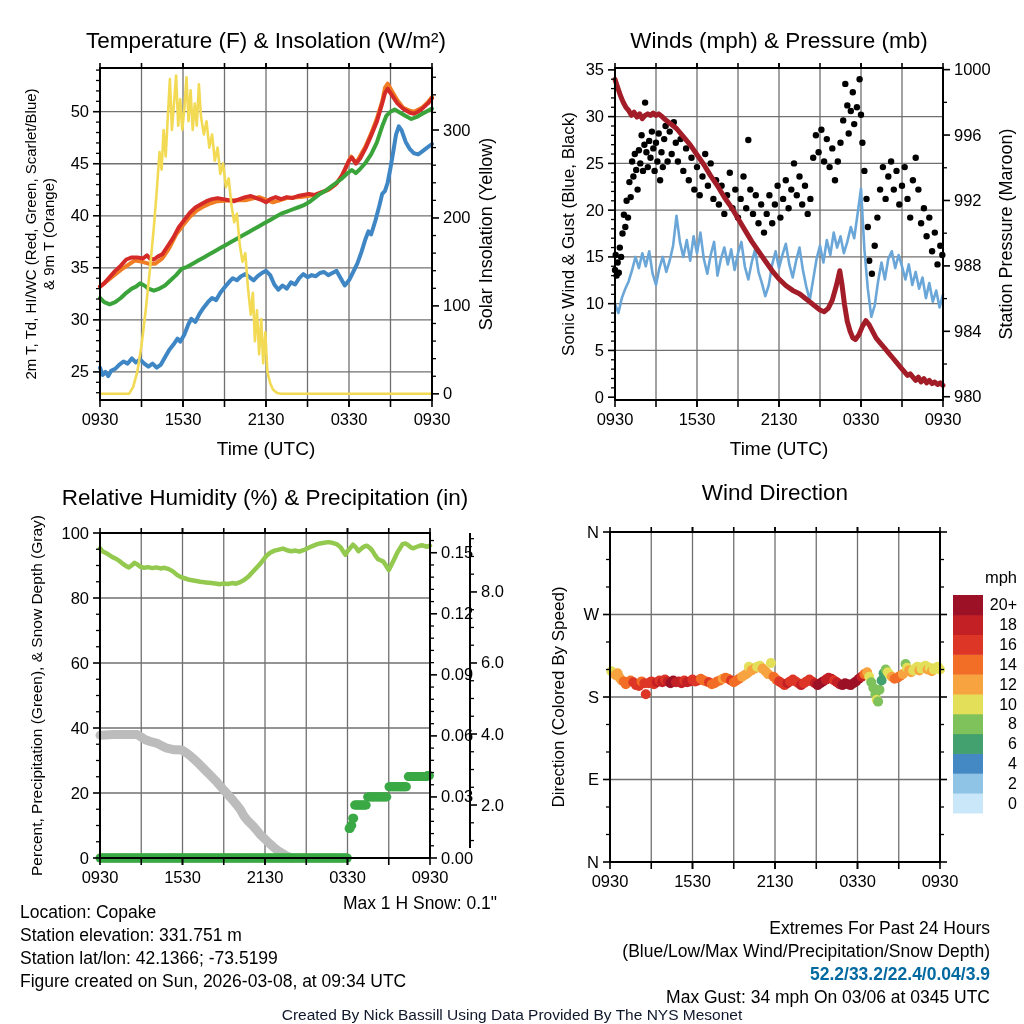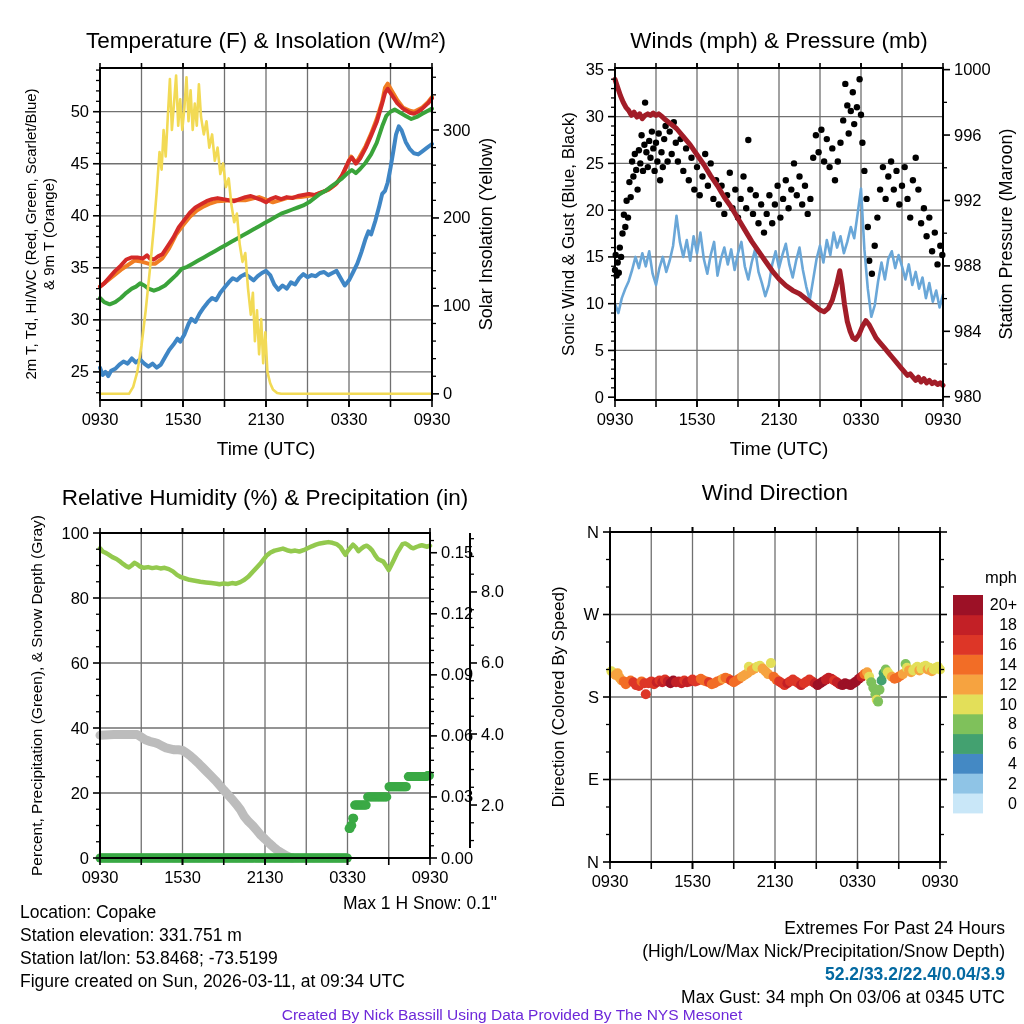--- a/index.html
+++ b/index.html
@@ -2,23 +2,23 @@
 <html><head>
 <meta charset="utf-8">
 <style>
   html,body{margin:0;padding:0;background:#fff;}
   #canvas{position:relative;width:1024px;height:1024px;background:#fff;
           font-family:"Liberation Sans","DejaVu Sans",sans-serif;overflow:hidden;}
   #canvas svg{position:absolute;}
   svg text{font-family:"Liberation Sans","DejaVu Sans",sans-serif;fill:#000;}
   .footer-left{position:absolute;left:20px;top:901px;font-size:17.5px;line-height:23px;color:#000;}
   .max-snow{position:absolute;left:0;top:893px;width:497px;text-align:right;font-size:17.5px;color:#000;}
-  .footer-right{position:absolute;right:19px;top:917px;text-align:right;font-size:17.5px;line-height:23px;color:#000;}
+  .footer-right{position:absolute;right:34px;top:917px;text-align:right;font-size:17.5px;line-height:23px;color:#000;}
   .footer-right .red{color:#0369a1;font-weight:bold;}
-  .credit{position:absolute;left:0;top:1006px;width:100%;text-align:center;font-size:15.5px;color:#6d28d9;}
+  .credit{position:absolute;left:0;top:1006px;width:100%;text-align:center;font-size:15.5px;color:#0f172a;}
 </style>
 </head>
 <body>
 
 <div id="canvas">
   <svg width="512" height="478" style="left:0;top:0">
       <line x1="141.5" x2="141.5" y1="68" y2="400" stroke="#707070" stroke-width="1.3"></line>
       <line x1="183" x2="183" y1="68" y2="400" stroke="#707070" stroke-width="1.3"></line>
       <line x1="224.5" x2="224.5" y1="68" y2="400" stroke="#707070" stroke-width="1.3"></line>
       <line x1="266" x2="266" y1="68" y2="400" stroke="#707070" stroke-width="1.3"></line>
@@ -1092,25 +1092,25 @@
       <text x="505" y="130.40909090909093" font-size="16" text-anchor="end">20+</text>
       <text x="505" y="103" font-size="16.5" text-anchor="end">mph</text>
       <text x="263" y="20" font-size="22.5" text-anchor="middle">Wind Direction</text>
     </svg>
 
   <div class="max-snow">Max 1 H Snow: 0.1"</div>
 
   <div class="footer-left">
     <div>Location: Copake</div>
     <div>Station elevation: 331.751 m</div>
-    <div>Station lat/lon: 53.8468; -73.5199</div>
-    <div>Figure created on Sun, 2026-03-11, at 09:34 UTC</div>
+    <div>Station lat/lon: 42.1366; -73.5199</div>
+    <div>Figure created on Sun, 2026-03-08, at 09:34 UTC</div>
   </div>
 
   <div class="footer-right">
     <div>Extremes For Past 24 Hours</div>
-    <div>(High/Low/Max Nick/Precipitation/Snow Depth)</div>
+    <div>(Blue/Low/Max Wind/Precipitation/Snow Depth)</div>
     <div class="red">52.2/33.2/22.4/0.04/3.9</div>
     <div>Max Gust: 34 mph On 03/06 at 0345 UTC</div>
   </div>
 
   <div class="credit">Created By Nick Bassill Using Data Provided By The NYS Mesonet</div>
 </div>
 
 </body></html>

